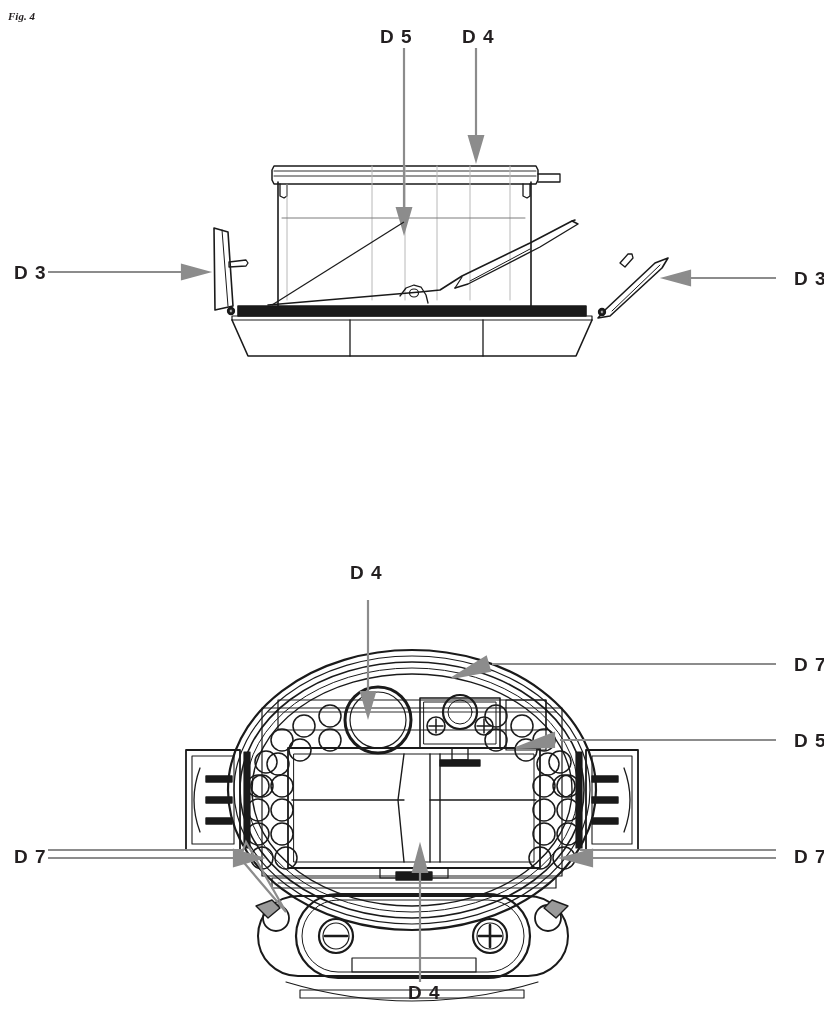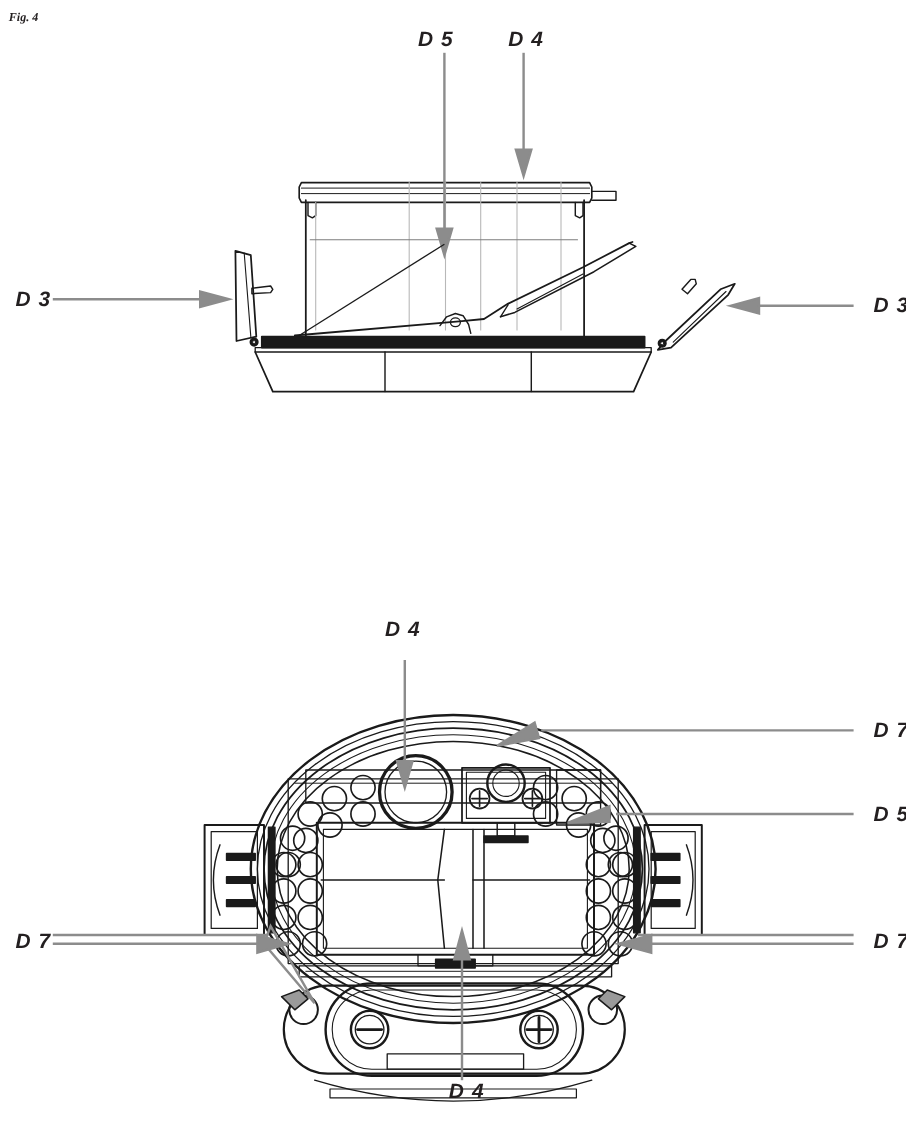--- a/index.html
+++ b/index.html
@@ -1,19 +1,19 @@
 <!DOCTYPE html>
 <html><head>
 <meta charset="utf-8">
 <style>
   html,body{margin:0;padding:0;background:#ffffff;}
   body{width:824px;height:1031px;position:relative;overflow:hidden;
        font-family:"Liberation Sans","DejaVu Sans",sans-serif;}
   #stage{position:absolute;left:0;top:0;width:824px;height:1031px;}
-  .lbl{position:absolute;font-weight:bold;font-style:italic;
+  .lbl{position:absolute;font-weight:bold;
        font-size:19px;color:#231f20;letter-spacing:1px;white-space:nowrap;
        font-family:"Liberation Sans","DejaVu Sans",sans-serif;}
   .figlbl{position:absolute;font-weight:bold;font-style:italic;
        font-size:11px;color:#231f20;white-space:nowrap;
        font-family:Liberation Serif, serif;text-align:center;}
   svg{position:absolute;left:0;top:0;}
 </style>
 </head>
 <body>
 

